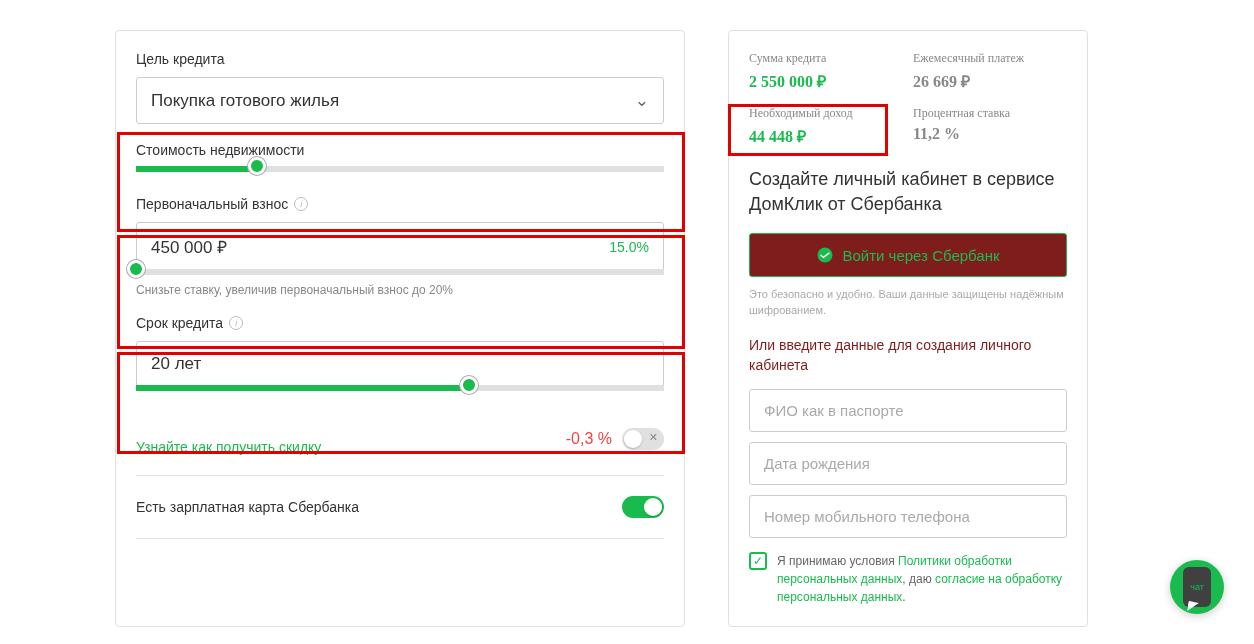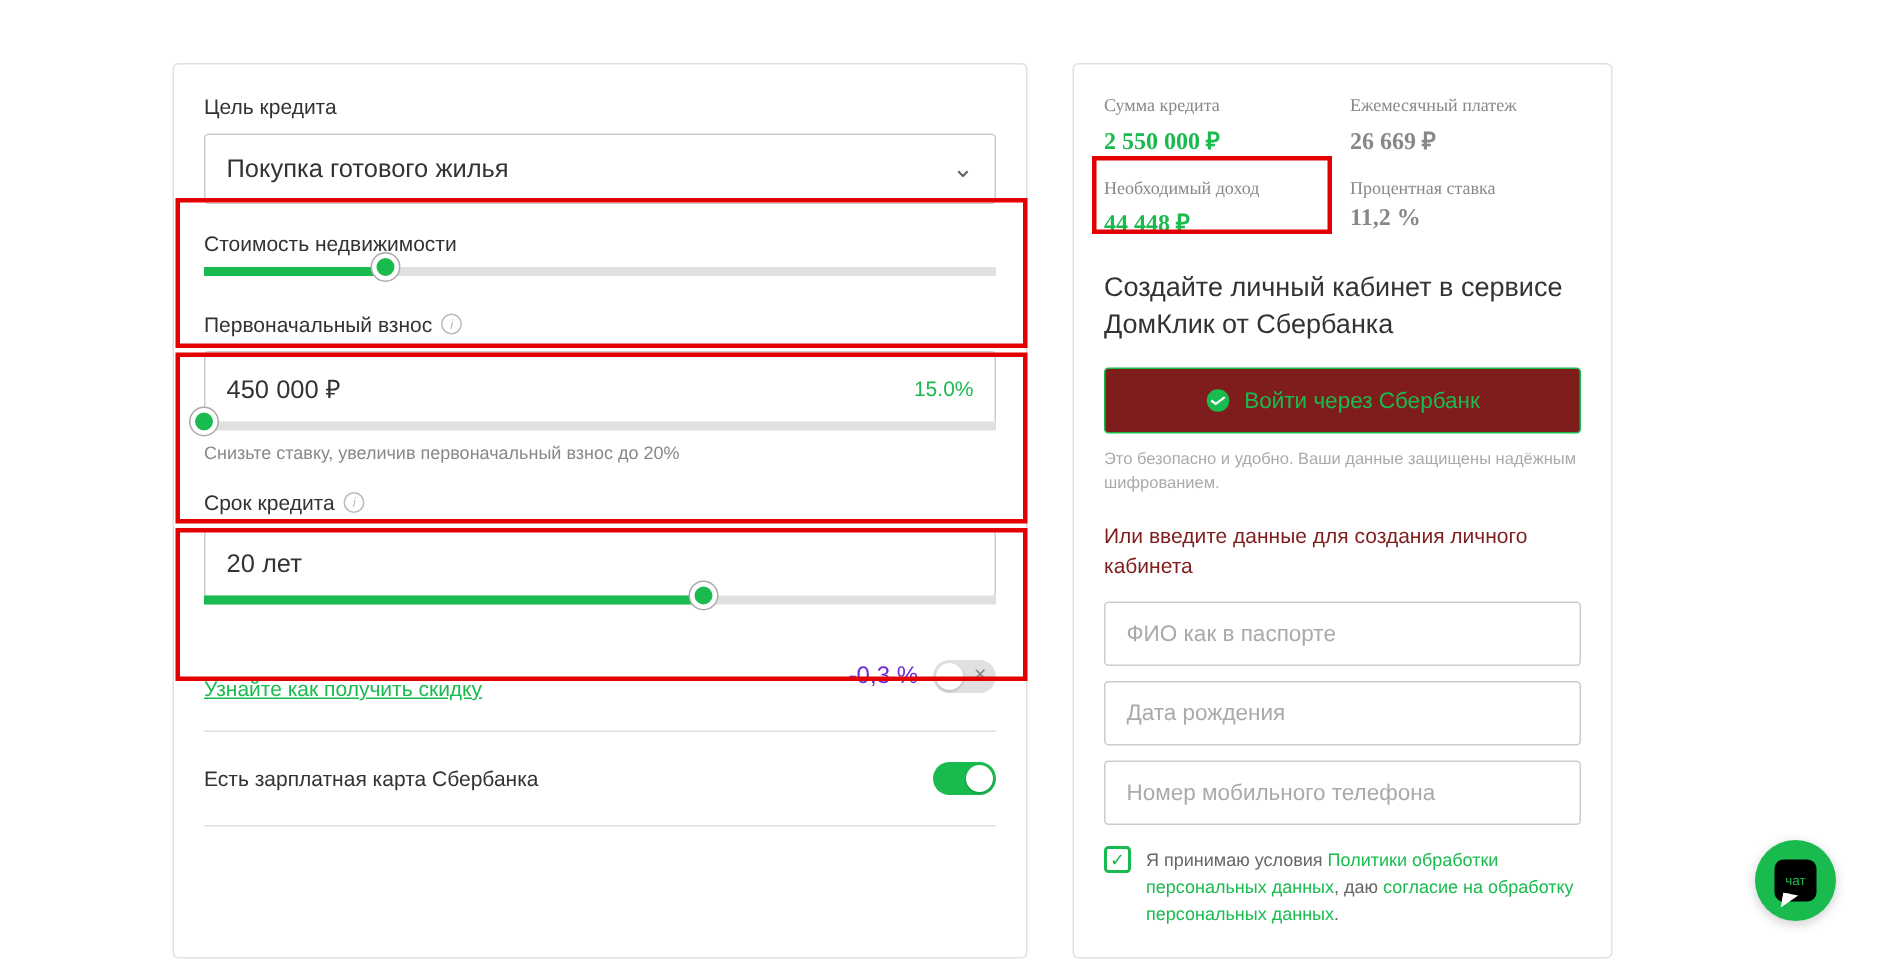--- a/index.html
+++ b/index.html
@@ -1,36 +1,36 @@
 <!DOCTYPE html>
 <html><head>
 <meta charset="utf-8">
 <style>
 * { box-sizing: border-box; margin: 0; padding: 0; }
 body { font-family: Arial, Helvetica, sans-serif; background: #fff; font-size: 14px; color: #333; width: 1254px; height: 644px; position: relative; }
-.container { display: flex; gap: 30px; padding: 30px 115px 0 115px; margin-top: 12px; }
+.container { display: flex; gap: 43px; padding: 30px 115px 0 115px; }
 .left-panel { width: 570px; border: 1px solid #e0e0e0; border-radius: 4px; padding: 20px 0 20px 0; }
 .right-panel { width: 360px; border: 1px solid #e0e0e0; border-radius: 4px; padding: 20px; }
 .field-block { padding: 0 20px; }
 .field-label { font-size: 14px; color: #333; margin-bottom: 10px; display: flex; align-items: center; gap: 6px; }
 .info-icon { display: inline-flex; width: 14px; height: 14px; border: 1px solid #bbb; border-radius: 50%; font-size: 9px; color: #bbb; align-items: center; justify-content: center; font-style: italic; }
 .select-box, .input-box { width: 100%; border: 1px solid #ccc; border-radius: 3px; padding: 12px 14px; font-size: 17px; color: #333; background: #fff; display: flex; align-items: center; justify-content: space-between; }
 .select-box .chev { color: #666; }
 .input-box .pct { color: #19bb4f; font-size: 14px; }
 .slider-track { position: relative; height: 6px; background: #e0e0e0; margin-top: -2px; }
 .slider-fill { position: absolute; height: 6px; background: #19bb4f; left: 0; top: 0; }
 .slider-thumb { position: absolute; width: 18px; height: 18px; background: #19bb4f; border: 3px solid #fff; border-radius: 50%; top: -9px; box-shadow: 0 0 0 1px #aaa; transform: translateX(-50%); }
 .hint { font-size: 12px; color: #888; margin-top: 8px; }
 .hl-red { position: absolute; border: 3px solid #e30000; pointer-events: none; }
 .divider { height: 1px; background: #e0e0e0; margin: 20px 20px; }
 .discount-row { padding: 0 20px; display: flex; align-items: center; justify-content: space-between; }
 .discount-text { font-size: 14px; }
 .discount-text .link { color: #19bb4f; text-decoration: underline; cursor: pointer; }
 .discount-right { display: flex; align-items: center; gap: 10px; }
-.discount-pct { color: #6d28d9; font-size: 16px; }
+.discount-pct { color: #ef4444; font-size: 16px; }
 .toggle { width: 42px; height: 22px; background: #e0e0e0; border-radius: 11px; position: relative; }
 .toggle.off .knob { left: 2px; }
 .toggle.on { background: #19bb4f; }
 .toggle.on .knob { right: 2px; }
 .toggle .knob { width: 18px; height: 18px; background: #fff; border-radius: 50%; position: absolute; top: 2px; box-shadow: 0 1px 2px rgba(0,0,0,.2); }
 .toggle.off .x { position: absolute; right: 6px; top: 3px; font-size: 11px; color: #888; }
 .summary-grid { display: grid; grid-template-columns: 1fr 1fr; gap: 14px 10px; margin-bottom: 20px; font-family: Liberation Serif, serif; }
 .summary-item .lbl { font-size: 12px; color: #888; margin-bottom: 4px; }
 .summary-item .val { font-size: 16px; font-weight: bold; }
 .summary-item .val.green { color: #19bb4f; }
@@ -39,21 +39,21 @@
 .sber-btn { width: 100%; border: 1px solid #19bb4f; border-radius: 3px; padding: 12px; color: #19bb4f; font-size: 15px; display: flex; align-items: center; justify-content: center; gap: 8px; background: #7f1d1d; cursor: pointer; }
 .sber-logo { width: 18px; height: 18px; }
 .safe-note { font-size: 11px; color: #aaa; margin-top: 10px; line-height: 1.4; }
 .or-text { font-size: 14px; color: #7f1d1d; margin: 18px 0 14px 0; line-height: 1.4; }
 .text-input { width: 100%; border: 1px solid #ccc; border-radius: 3px; padding: 12px 14px; font-size: 15px; color: #333; margin-bottom: 10px; }
 .text-input::placeholder { color: #aaa; }
 .consent-row { display: flex; gap: 10px; align-items: flex-start; font-size: 12px; line-height: 1.5; color: #666; margin-top: 4px; }
 .consent-check { width: 18px; height: 18px; border: 2px solid #19bb4f; border-radius: 3px; flex-shrink: 0; display: flex; align-items: center; justify-content: center; color: #19bb4f; font-size: 12px; }
 .consent-row .lnk { color: #19bb4f; }
 .chat-fab { position: absolute; right: 30px; bottom: 30px; width: 54px; height: 54px; background: #19bb4f; border-radius: 50%; display: flex; align-items: center; justify-content: center; box-shadow: 0 2px 8px rgba(0,0,0,.2); }
-.chat-bubble { width: 28px; height: 28px; background: #000000; border-radius: 6px; position: relative; display: flex; align-items: center; justify-content: center; font-size: 9px; color: #19bb4f; }
+.chat-bubble { width: 28px; height: 40px; background: #404040; border-radius: 6px; position: relative; display: flex; align-items: center; justify-content: center; font-size: 9px; color: #19bb4f; }
 .chat-bubble::after { content: ''; position: absolute; bottom: -5px; left: 5px; border: 5px solid transparent; border-top-color: #fff; border-left-color: #fff; width: 0; height: 0; transform: rotate(10deg); }
 </style>
 </head>
 <body>
 
 <div class="container">
   <div class="left-panel">
 
     <div class="field-block" style="margin-bottom:18px">
       <div class="field-label">Цель кредита</div>

